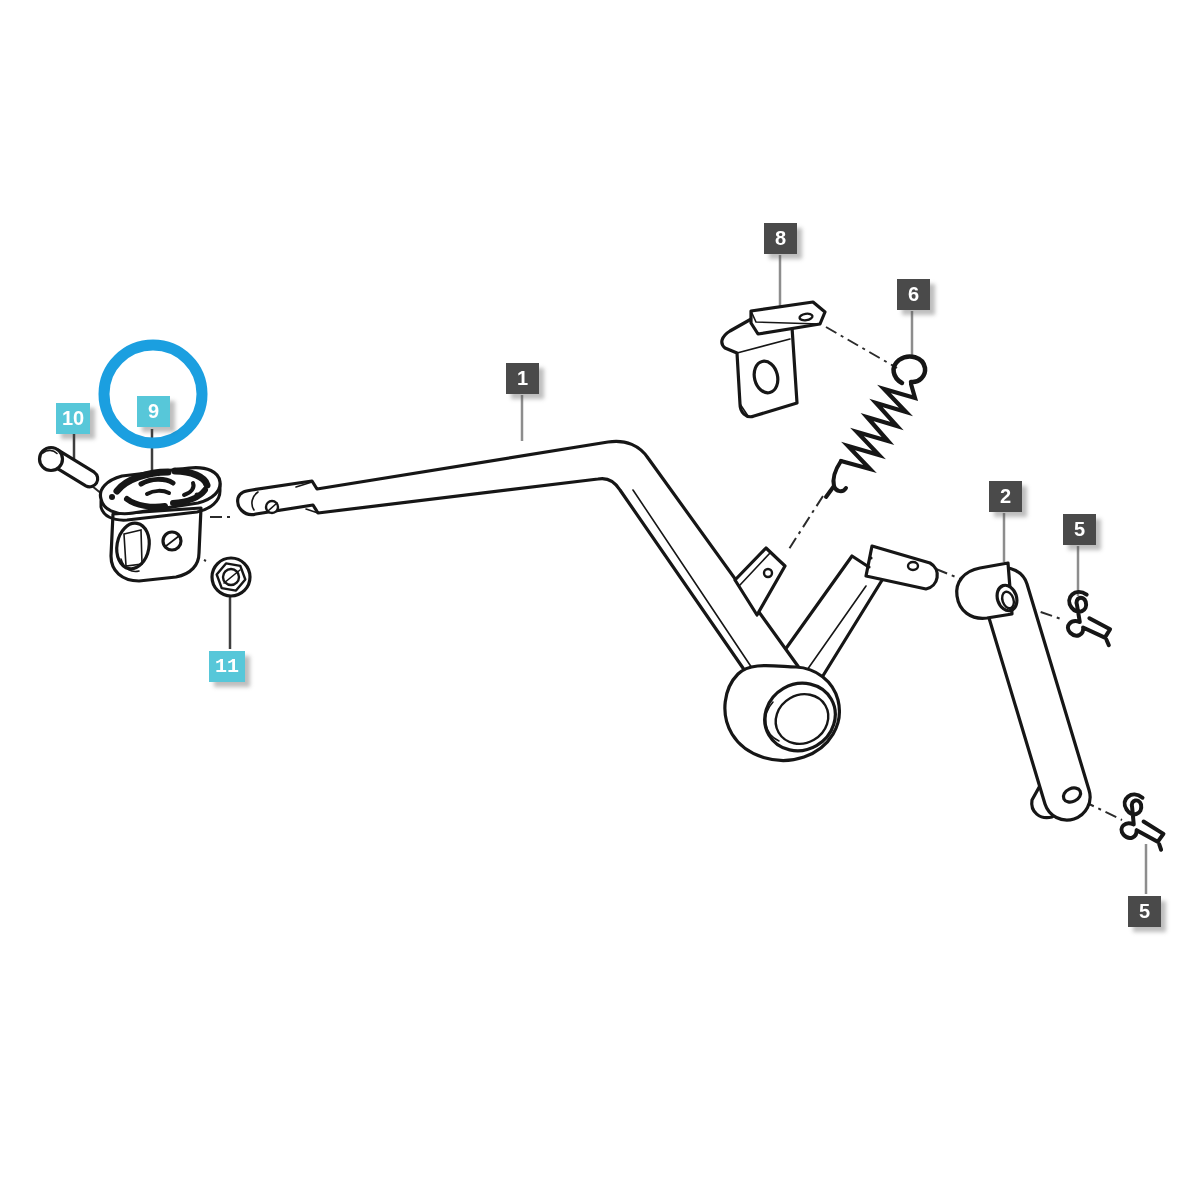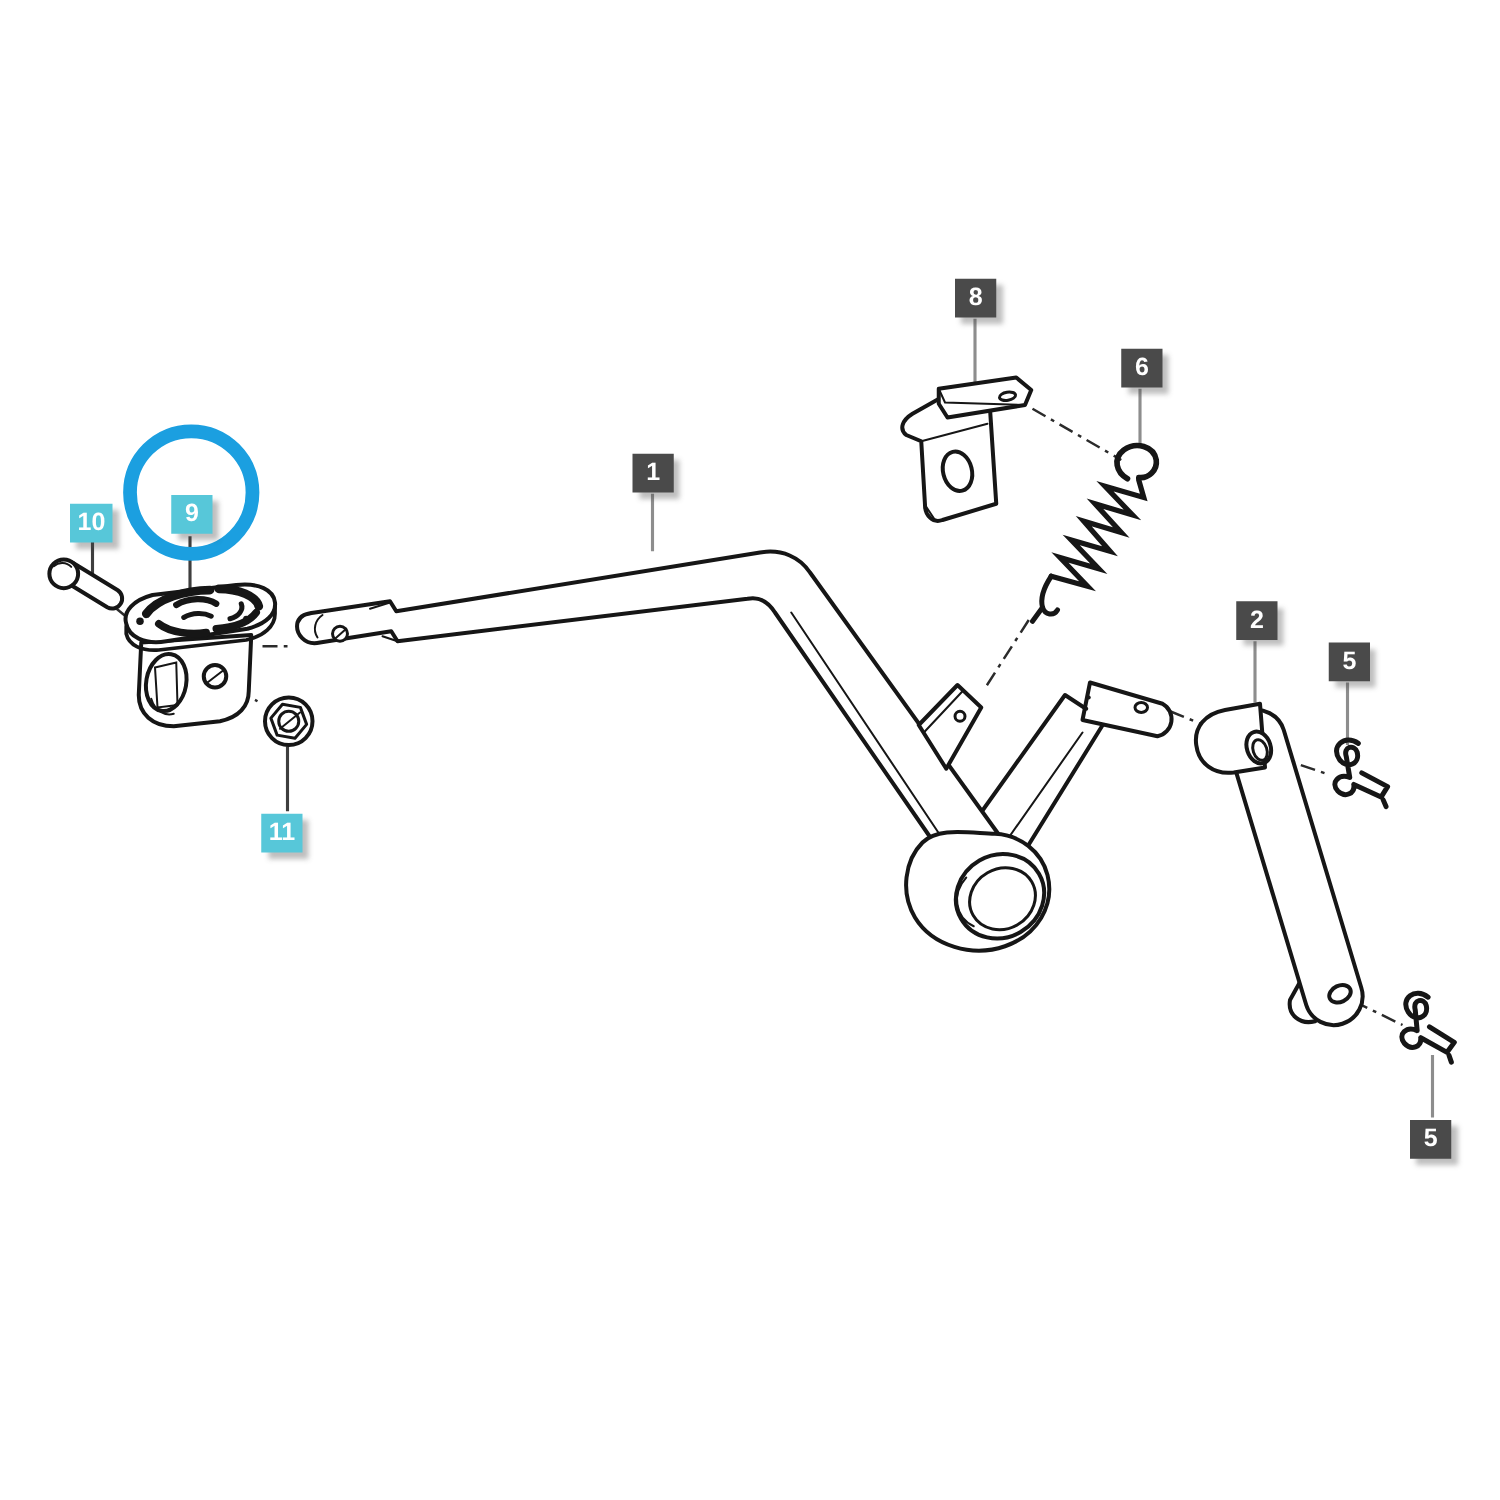--- a/index.html
+++ b/index.html
@@ -165,21 +165,21 @@
 
     <circle class="hl" cx="153" cy="394" r="49"></circle>
   </svg>
 
   <div class="callout cyan" style="left:56px;top:379px;margin-top:24px;">
       <span>10</span>
     </div>
   <div class="callout cyan" style="left:137px;top:396px;">
       <span>9</span>
     </div>
-  <div class="callout cyan" style="left:209px;top:651px;">
+  <div class="callout cyan" style="left:209px;top:651px;font-family:Liberation Mono, monospace;">
       <span>11</span>
     </div>
   <div class="callout dark" style="left:506px;top:363px;">
       <span>1</span>
     </div>
   <div class="callout dark" style="left:764px;top:223px;">
       <span>8</span>
     </div>
   <div class="callout dark" style="left:897px;top:279px;">
       <span>6</span>

